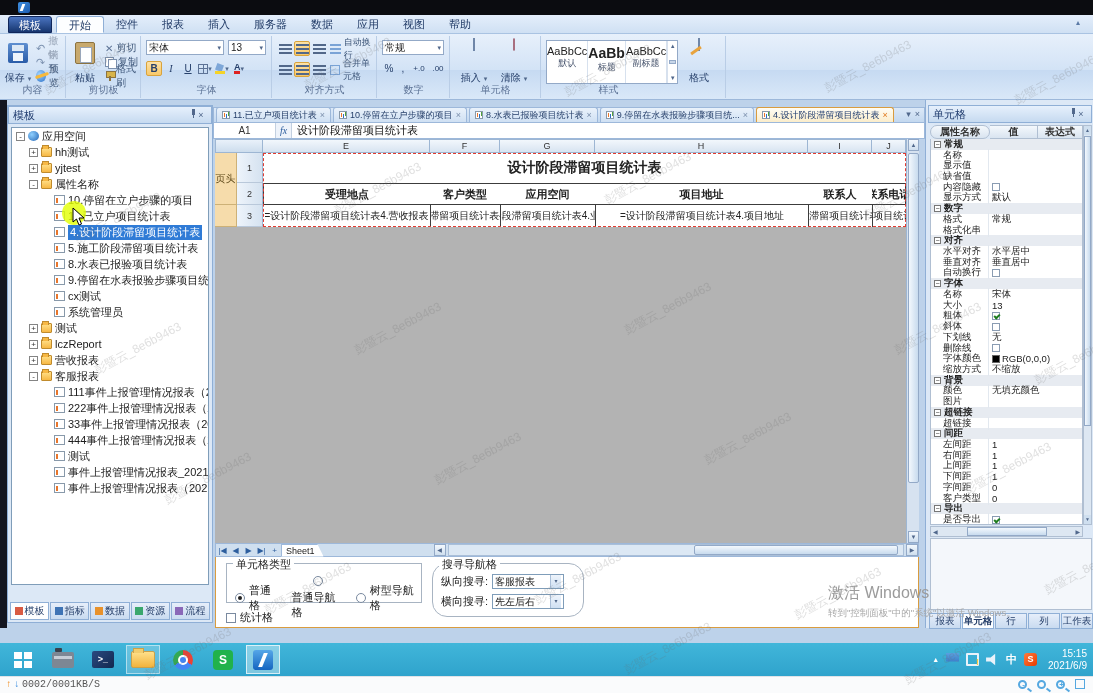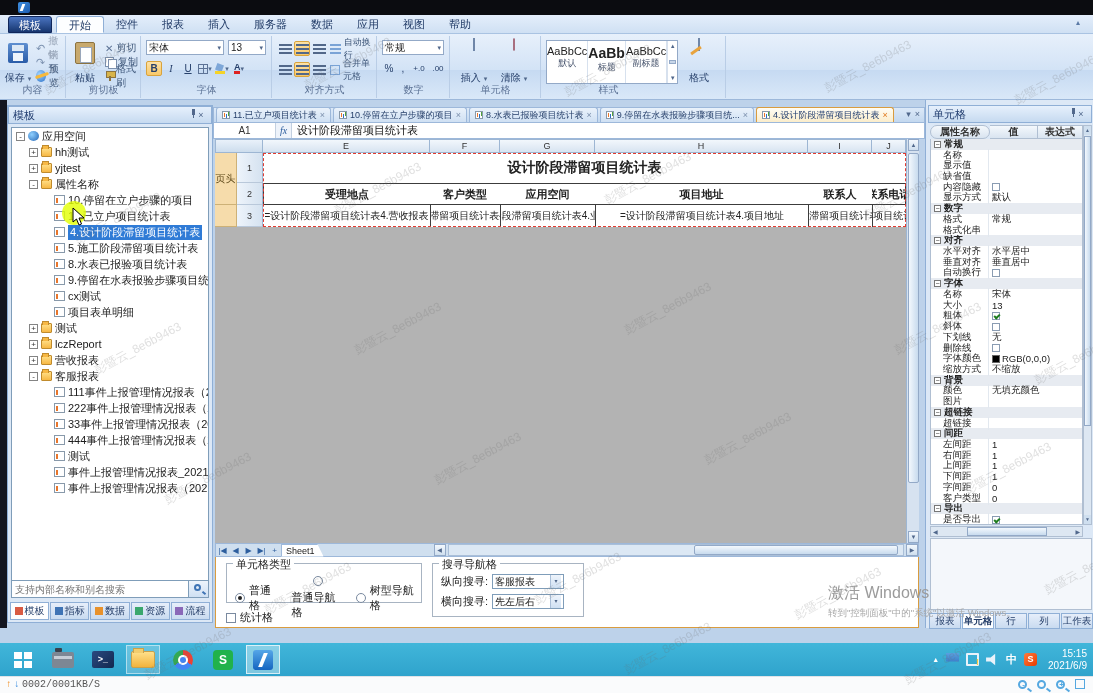--- a/index.html
+++ b/index.html
@@ -486,21 +486,21 @@
             <span class="lbl">9.停留在水表报验步骤项目统计清单</span>
           </div>
           <div class="tree-item" style="padding-left: 30px;">
             <span style="width: 12px; flex: 0 0 auto;"></span>
             <span class="t-ico t-report"></span>
             <span class="lbl">cx测试</span>
           </div>
           <div class="tree-item" style="padding-left: 30px;">
             <span style="width: 12px; flex: 0 0 auto;"></span>
             <span class="t-ico t-report"></span>
-            <span class="lbl">项目表单明细</span>
+            <span class="lbl">系统管理员</span>
           </div>
           <div class="tree-item" style="padding-left: 17px;">
             <span class="exp">+</span>
             <span class="t-ico t-folder"></span>
             <span class="lbl">测试</span>
           </div>
           <div class="tree-item" style="padding-left: 17px;">
             <span class="exp">+</span>
             <span class="t-ico t-folder"></span>
             <span class="lbl">lczReport</span>
@@ -543,26 +543,20 @@
           <div class="tree-item" style="padding-left: 30px;">
             <span style="width: 12px; flex: 0 0 auto;"></span>
             <span class="t-ico t-report"></span>
             <span class="lbl">事件上报管理情况报表_2021年1月</span>
           </div>
           <div class="tree-item" style="padding-left: 30px;">
             <span style="width: 12px; flex: 0 0 auto;"></span>
             <span class="t-ico t-report"></span>
             <span class="lbl">事件上报管理情况报表（2021年1月）</span>
           </div>
-        </div>
-    </div>
-    <div class="search-row">
-      <input placeholder="支持内部名称和别名搜索" style="">
-      <div class="search-btn">
-          <span class="lens"></span>
         </div>
     </div>
     <div class="left-tabs" id="left-tabs">
         <div class="ltab active">
           <span class="mini-ico" style="background: rgb(217, 91, 67);"></span>
           <span>模板</span>
         </div>
         <div class="ltab">
           <span class="mini-ico" style="background: rgb(63, 116, 181);"></span>
           <span>指标</span>
@@ -690,21 +684,21 @@
             <span class="optrow" style="position: static; flex-direction: column;">
               <span class="radio"></span>
               <span>普通导航格</span>
             </span>
             <span class="optrow" style="position: static;">
               <span class="radio"></span>
               <span>树型导航格</span>
             </span>
           </div>
       </div>
-      <div class="fset" style="left:216px;top:6px;width:152px;height:54px;">
+      <div class="fset" style="left:216px;top:6px;width:152px;height:54px;border-radius:15px;">
         <span class="leg">搜寻导航格</span>
         <div class="optrow" style="left:8px;top:10px;">
           <span>纵向搜寻:</span>
           <span class="ddl">
               <span>客服报表</span>
               <span class="caret">▾</span>
             </span>
         </div>
         <div class="optrow" style="left:8px;top:30px;">
           <span>横向搜寻:</span>

